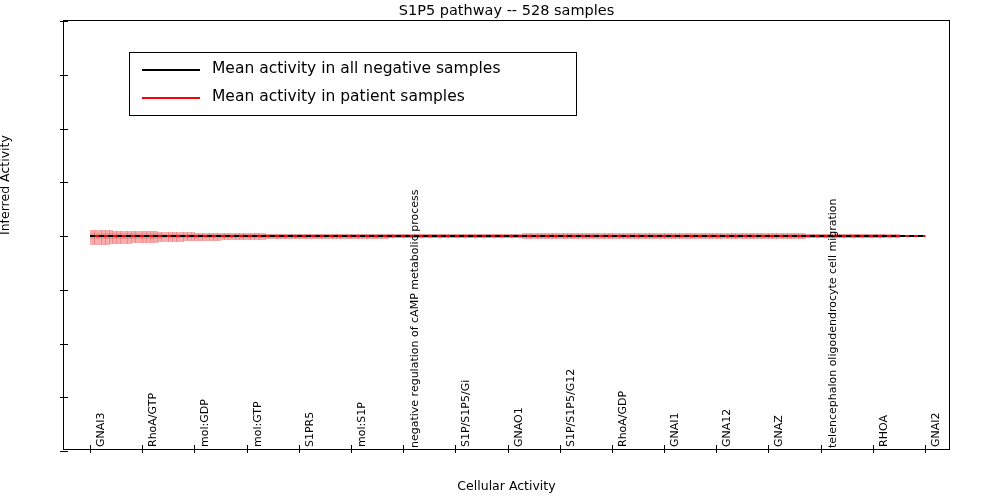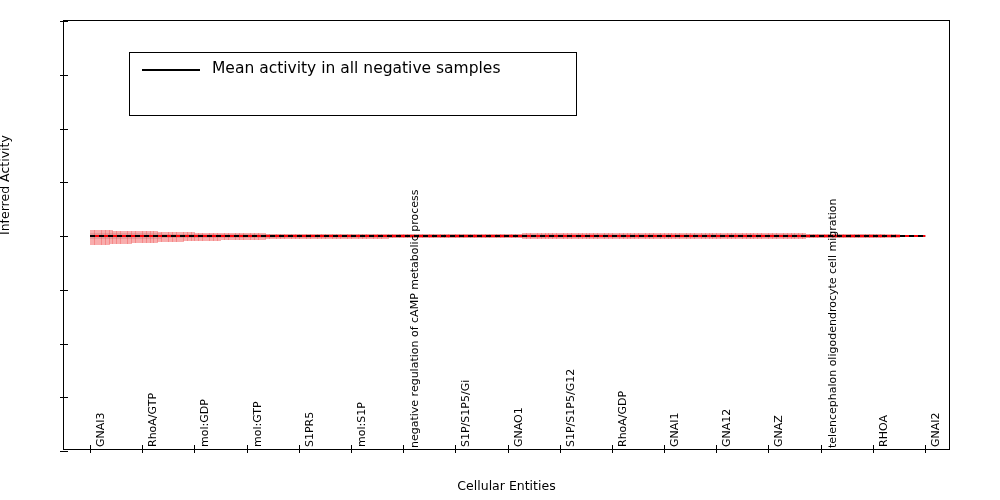--- a/index.html
+++ b/index.html
@@ -159,23 +159,24 @@
     font-size: 15.5px;
     color: #000000;
     white-space: nowrap;
   }
 </style>
 </head>
 <body>
 
 <div id="figure">
 
+  <div id="chart-title">S1P5 pathway -- 528 samples</div>
 
   <div id="ylabel">Inferred Activity</div>
-  <div id="xlabel">Cellular Entities</div>
+  <div id="xlabel">Cellular Activity</div>
 
   <div id="ytick-labels"></div>
 
   <div id="plot-area">
     <div id="plot-clip">
       <div id="bands-black">
           <div class="band-black" style="left: 26.0882px; width: 4.52689px; top: 211.775px; height: 6.45px;"></div>
           <div class="band-black" style="left: 29.8151px; width: 4.52689px; top: 211.813px; height: 6.37321px;"></div>
           <div class="band-black" style="left: 33.542px; width: 4.52689px; top: 211.852px; height: 6.29643px;"></div>
           <div class="band-black" style="left: 37.2689px; width: 4.52689px; top: 211.89px; height: 6.21964px;"></div>
@@ -782,20 +783,24 @@
         <div class="xtick-mark inner" style="left: 808.735px;"></div>
         <div class="xtick-mark" style="left: 860.912px;"></div>
         <div class="xtick-mark inner" style="left: 860.912px;"></div>
       </div>
 
     <div id="legend">
       <div class="legend-row" style="top:3px;">
         <div class="legend-swatch black"></div>
         <div class="legend-text">Mean activity in all negative samples</div>
       </div>
+      <div class="legend-row" style="top:31px;">
+        <div class="legend-swatch red"></div>
+        <div class="legend-text">Mean activity in patient samples</div>
+      </div>
     </div>
   </div>
 
   <div id="xtick-labels">
       <div class="xtick-label" style="left: 94.0882px; top: 447px;">GNAI3</div>
       <div class="xtick-label" style="left: 146.265px; top: 447px;">RhoA/GTP</div>
       <div class="xtick-label" style="left: 198.441px; top: 447px;">mol:GDP</div>
       <div class="xtick-label" style="left: 250.618px; top: 447px;">mol:GTP</div>
       <div class="xtick-label" style="left: 302.794px; top: 447px;">S1PR5</div>
       <div class="xtick-label" style="left: 354.971px; top: 447px;">mol:S1P</div>

